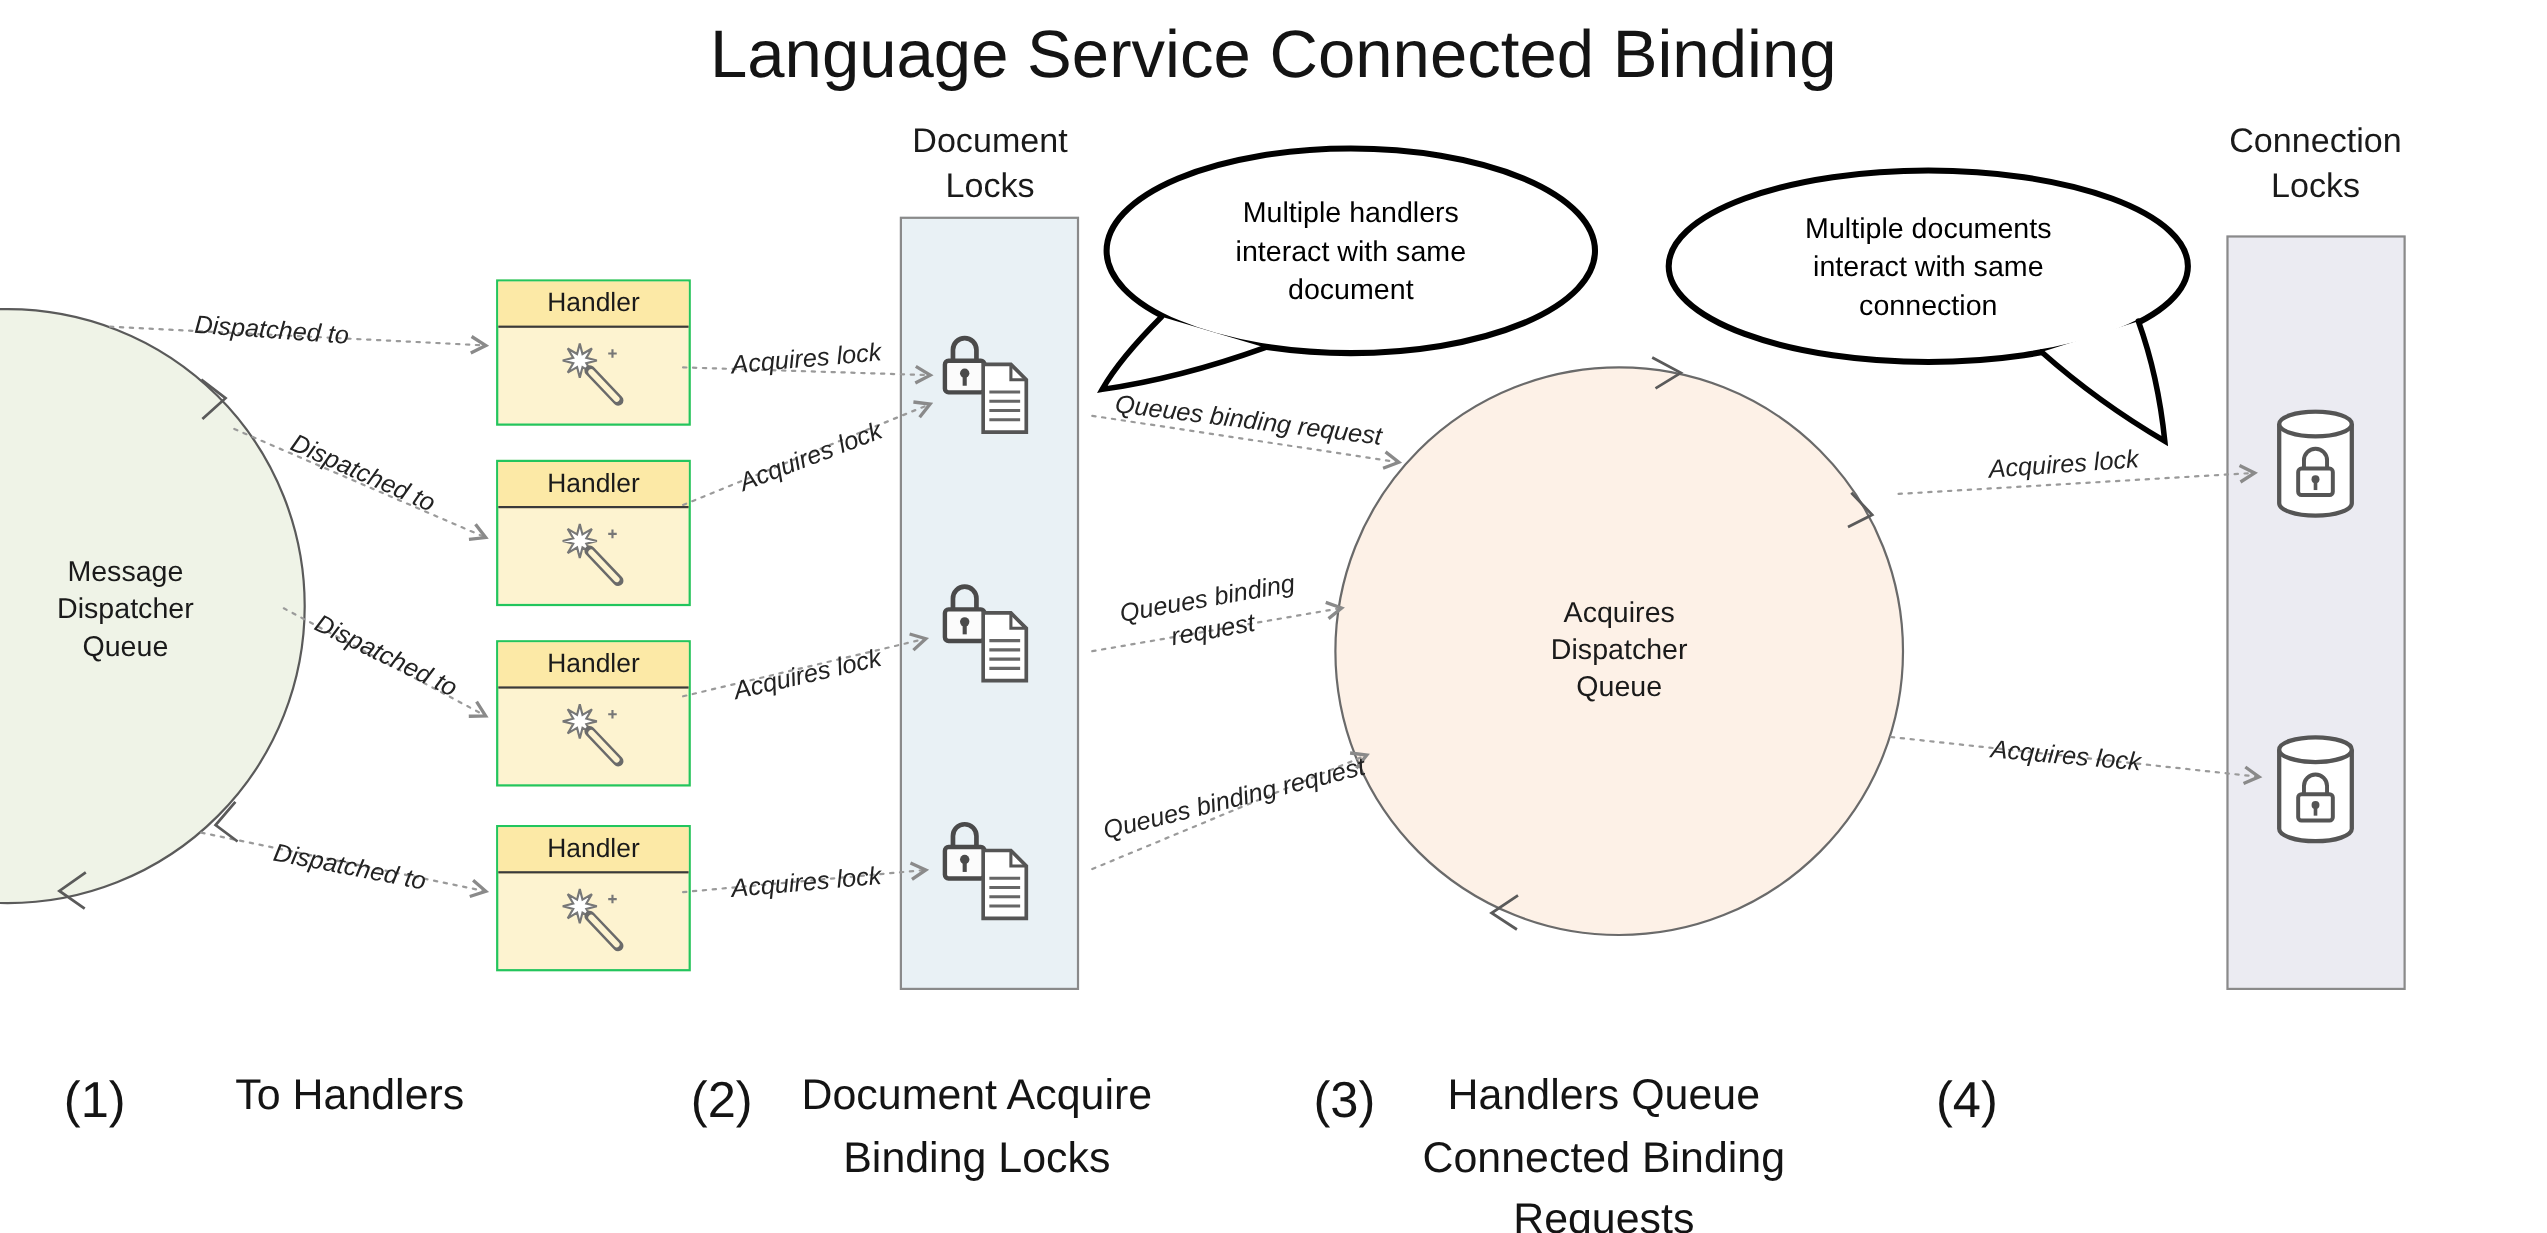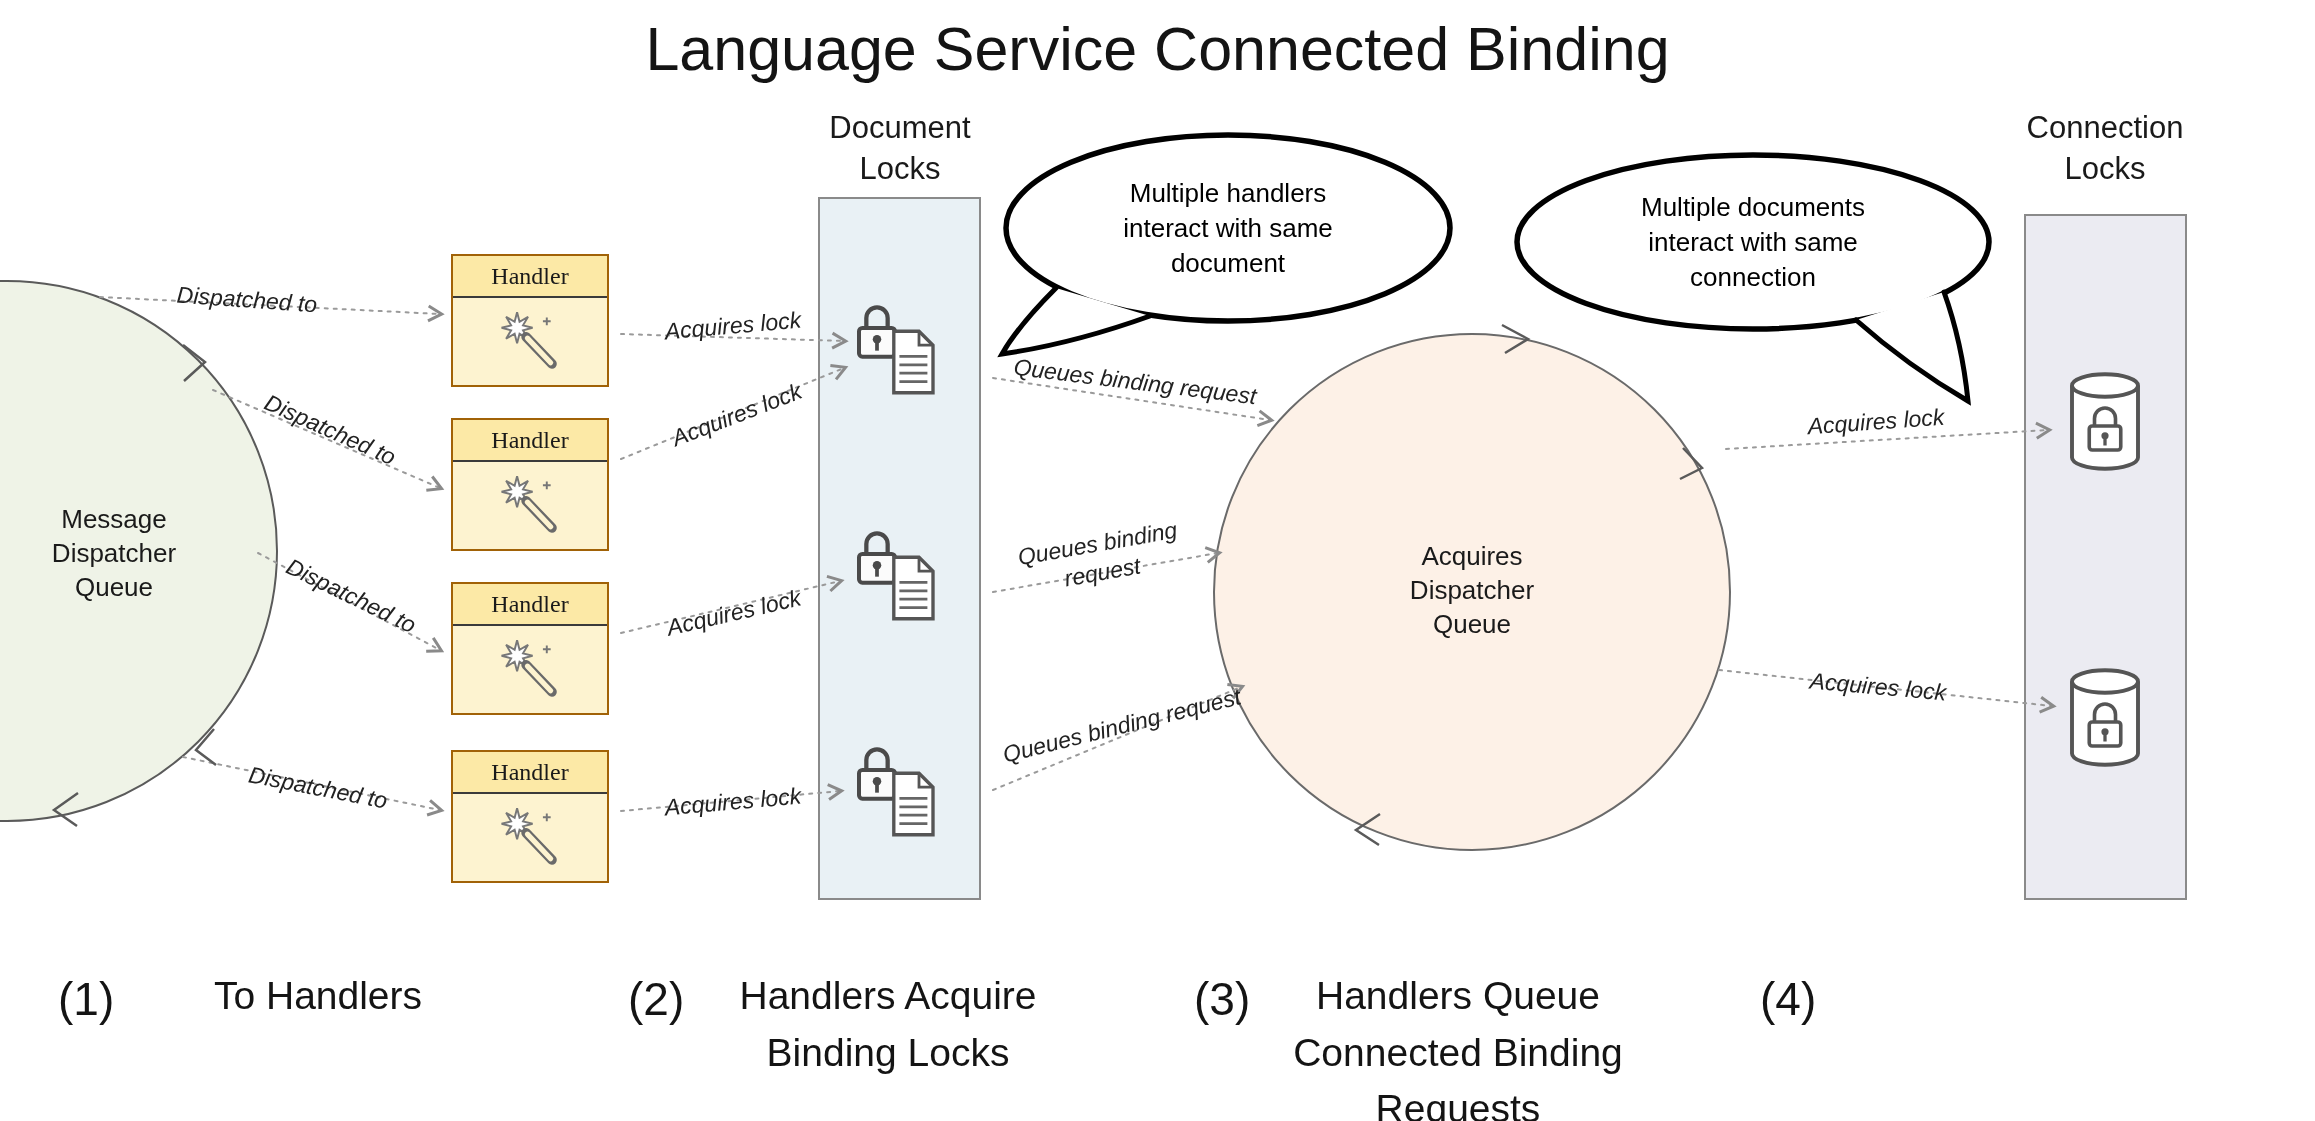--- a/index.html
+++ b/index.html
@@ -4,21 +4,21 @@
 <style>
   * { margin:0; padding:0; box-sizing:border-box; }
   html,body { background:#fff; font-family:"Liberation Sans", sans-serif; }
   .canvas { position:relative; width:2315px; height:1121px; background:#ffffff; overflow:hidden; }
   .abs { position:absolute; }
   .title { left:0; top:14px; width:100%; text-align:center; font-size:61px; color:#141414; }
   .circle { border-radius:50%; }
   .msg-circle { left:-264px; top:280px; width:542px; height:542px; background:#eff3e7; border:2px solid #5a5a5a; }
   .bind-circle { left:1213px; top:333px; width:518px; height:518px; background:#fdf1e7; border:2px solid #6a6a6a; }
   .node-label { font-size:26px; color:#1a1a1a; text-align:center; line-height:1.3; }
-  .handler { left:451px; width:158px; height:133px; border:2px solid #a16207; background:#fdf3d0;font-family:Liberation Serif, serif; }
+  .handler { left:451px; width:177px; height:133px; border:2px solid #22c55e; background:#fdf3d0; }
   .handler-header { height:42px; background:#fce9a6; border-bottom:2px solid #3a3a3a; display:flex; align-items:center; justify-content:center; font-size:24px; color:#1a1a1a; }
   .handler-body { height:87px; display:flex; align-items:center; justify-content:center; }
   .panel { width:163px; border:2px solid #8a8a8a; }
   .doc-panel { left:818px; top:197px; height:703px; background:#e9f1f5; }
   .conn-panel { left:2024px; top:214px; height:686px; background:#ebebf2; }
   .panel-title { font-size:31px; color:#1a1a1a; text-align:center; line-height:1.32; width:200px; }
   .edge-label { font-style:italic; font-size:23px; color:#222; white-space:nowrap; transform-origin:center; }
   .edge-label .line { text-align:center; line-height:1.25; }
   .bubble-text { width:340px; text-align:center; }
   .bubble-text .line { font-size:26px; color:#000; line-height:1.35; }
@@ -225,21 +225,21 @@
   <div class="abs edge-label" style="left:1876px; top:422px; transform:translate(-50%,-50%) rotate(-4deg);">Acquires lock</div>
   <div class="abs edge-label" style="left:1878px; top:687px; transform:translate(-50%,-50%) rotate(5deg);">Acquires lock</div>
 
   <div class="abs caption-num" style="left:58px; top:972px;">(1)</div>
   <div class="abs caption" style="left:128px; top:968px; width:380px;">
     <div>To Handlers</div>
   </div>
 
   <div class="abs caption-num" style="left:628px; top:972px;">(2)</div>
   <div class="abs caption" style="left:698px; top:968px; width:380px;">
-    <div>Handlers Acquire</div>
+    <div>Document Acquire</div>
     <div>Binding Locks</div>
   </div>
 
   <div class="abs caption-num" style="left:1194px; top:972px;">(3)</div>
   <div class="abs caption" style="left:1268px; top:968px; width:380px;">
     <div>Handlers Queue</div>
     <div>Connected Binding</div>
     <div>Requests</div>
   </div>
 

